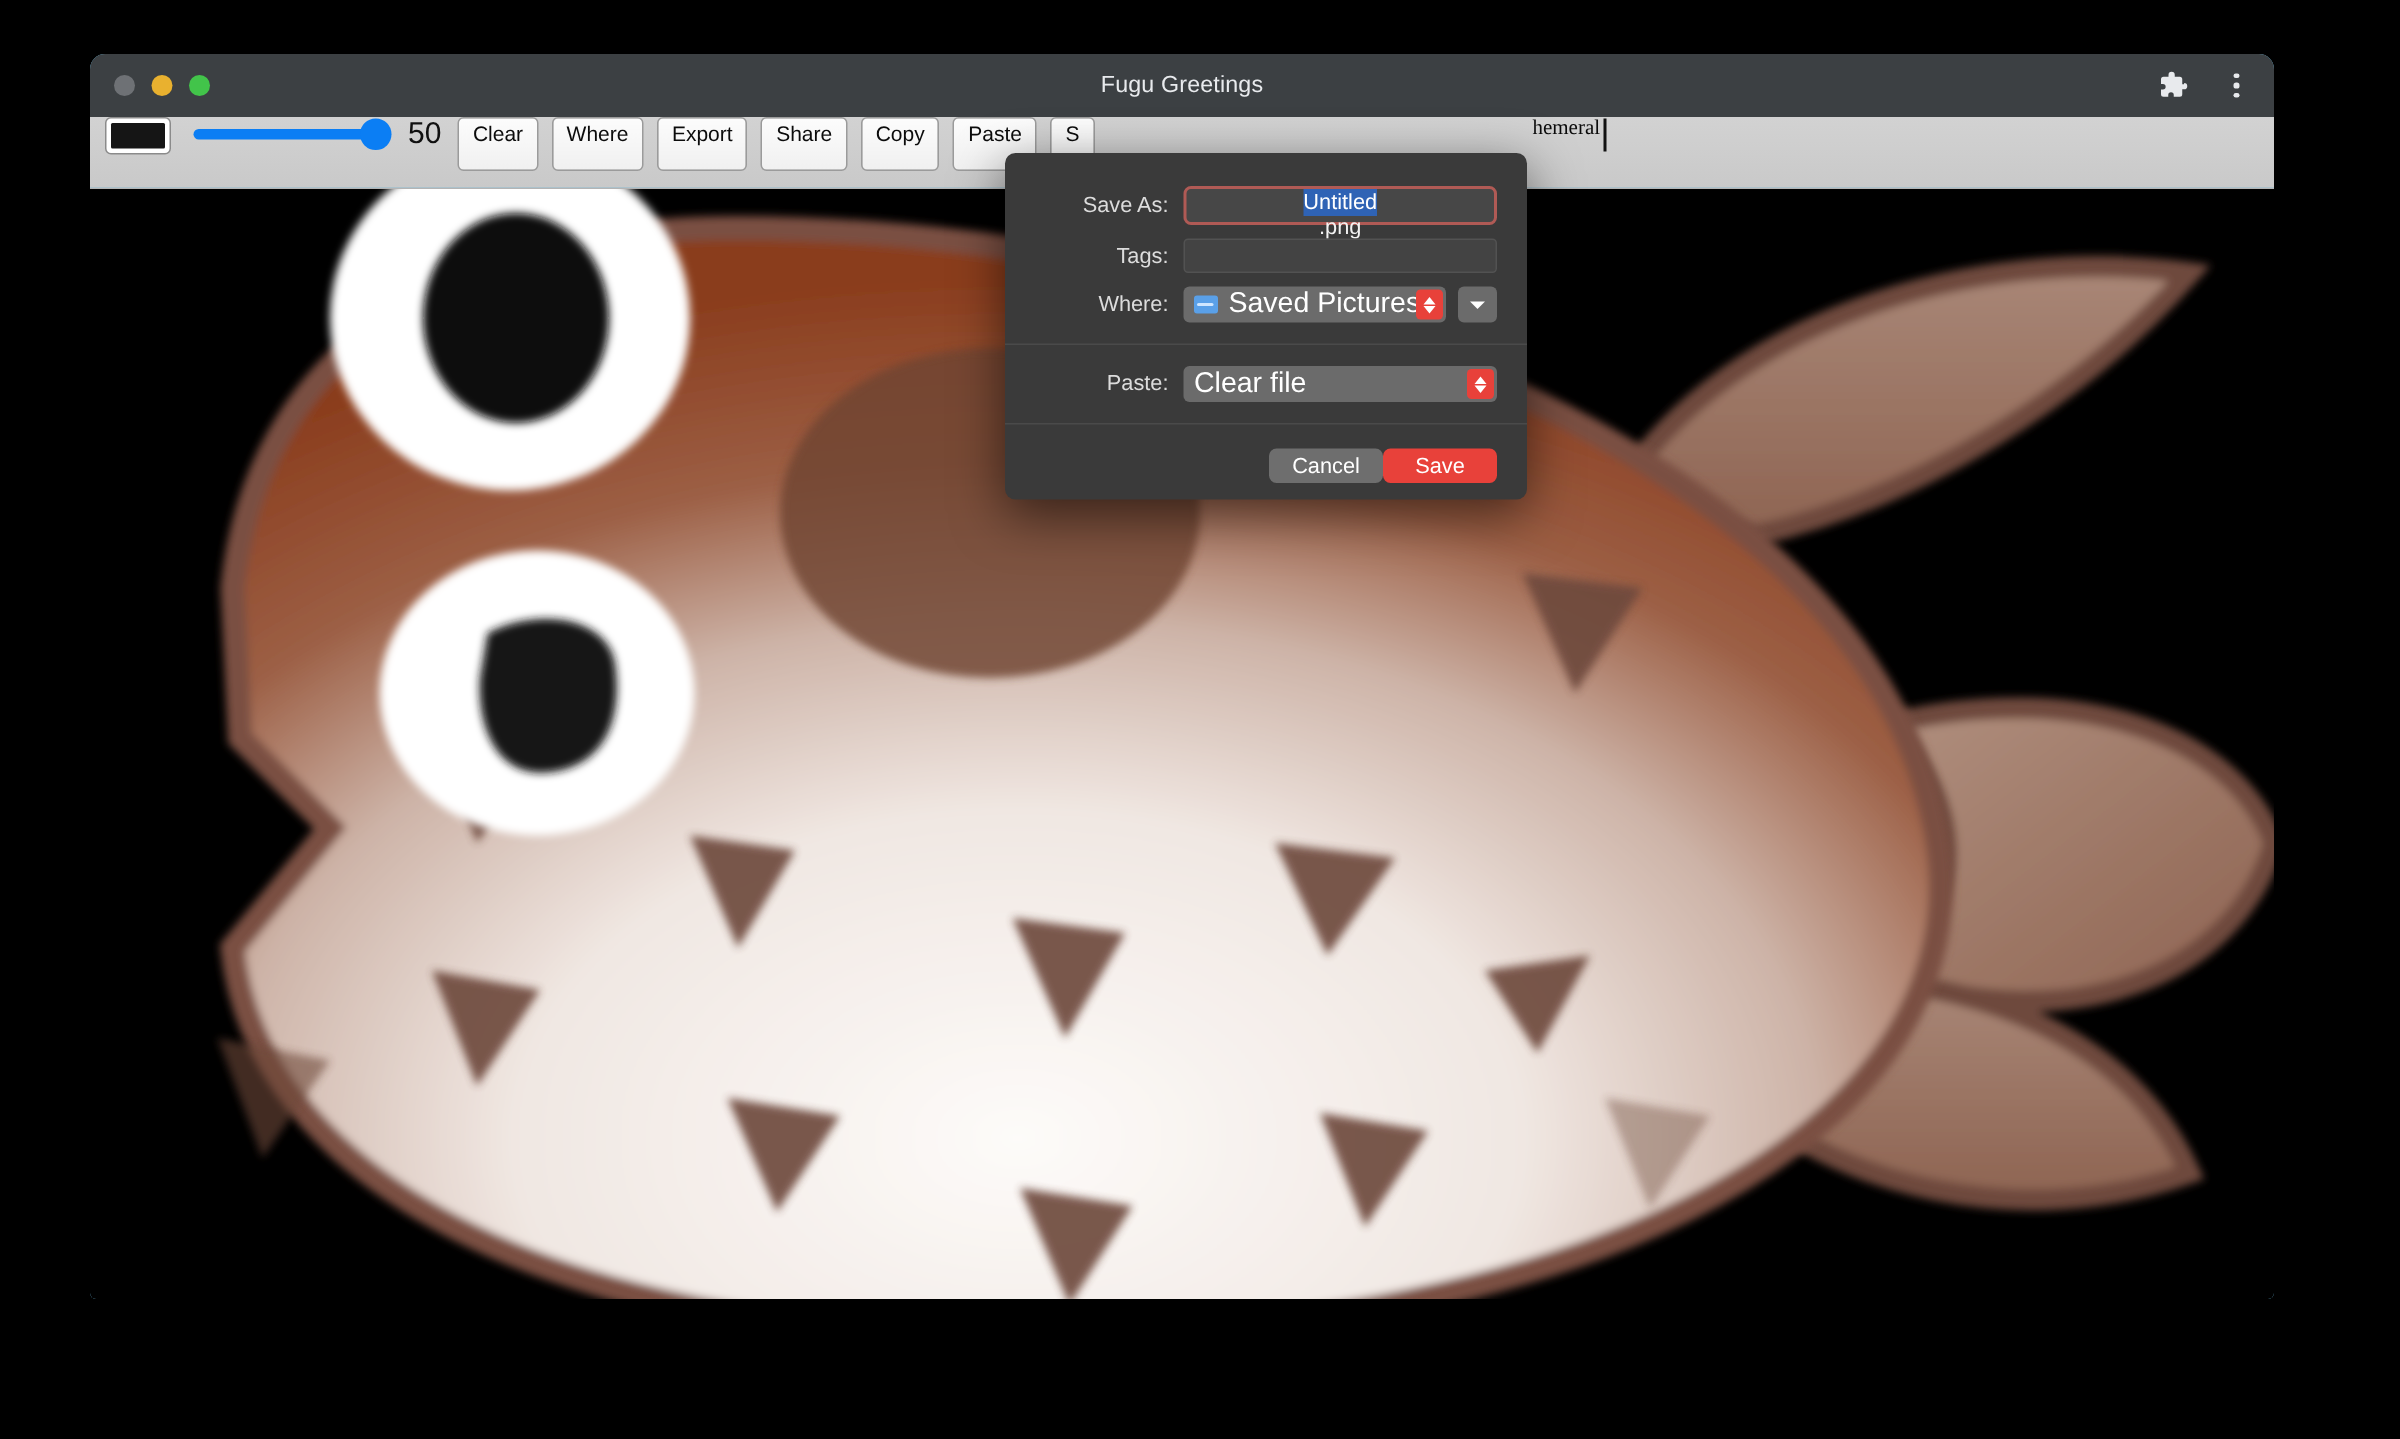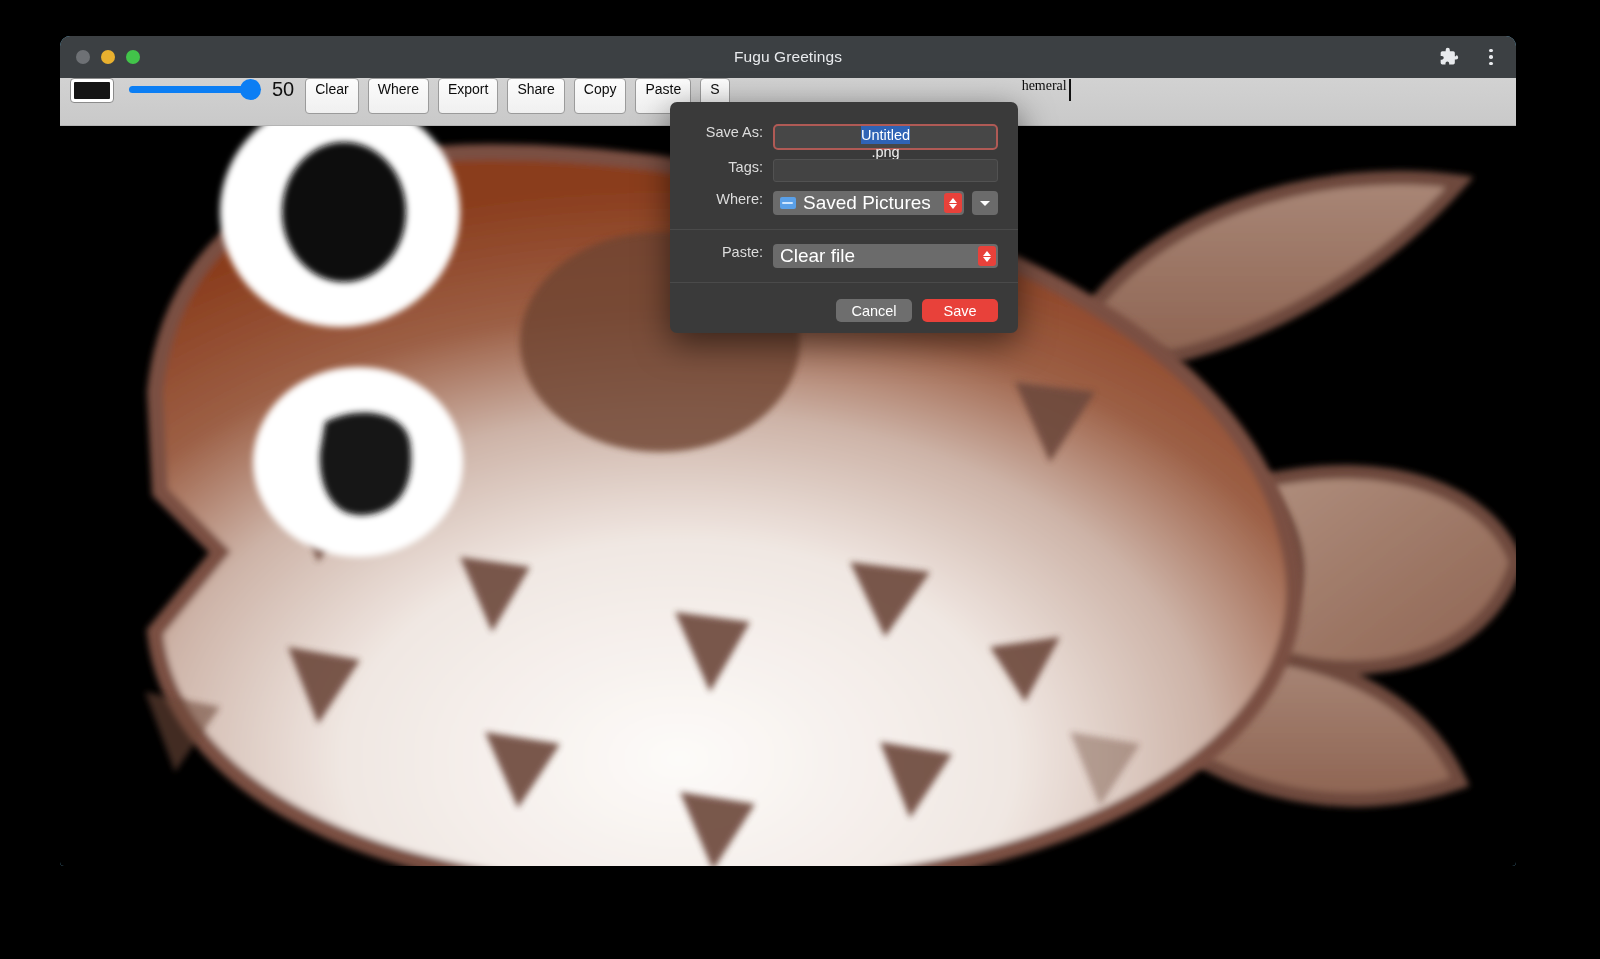--- a/index.html
+++ b/index.html
@@ -162,23 +162,24 @@
     left: 610px; top: 66px;
     width: 348px; height: 231px;
     background: #3a3a3a;
     border-radius: 7px;
     box-shadow: 0 10px 34px rgba(0,0,0,.55);
     z-index: 50;
     font-size: 14px;
     color: #e6e6e6;
   }
   .dlg-row {
-    display: flex; align-items: flex-start;
+    display: flex; align-items: center;
     padding: 0 20px;
     margin-top: 8px;
+    margin-left: 16px;
   }
   .dlg-label {
     width: 73px; text-align: right;
     color: #dcdcdc; font-size: 14.5px;
     margin-right: 10px;
   }
   .field {
     flex: 1;
     height: 23px;
     background: #4b4b4b;
@@ -258,21 +259,21 @@
     border-top:5px solid #fff;
   }
 
   .dlg-sep {
     height: 1px; background: #4a4a4a;
     margin: 14px 0 0 0;
   }
 
   .dlg-buttons {
     display: flex; justify-content: flex-end;
-    gap: 10px;
+    gap: 0;
     padding: 0 20px;
     margin-top: 16px;
   }
   .dbtn {
     min-width: 76px;
     height: 23px;
     border-radius: 5px;
     font-size: 14.5px;
     display:flex; align-items:center; justify-content:center;
     color: #ffffff;

